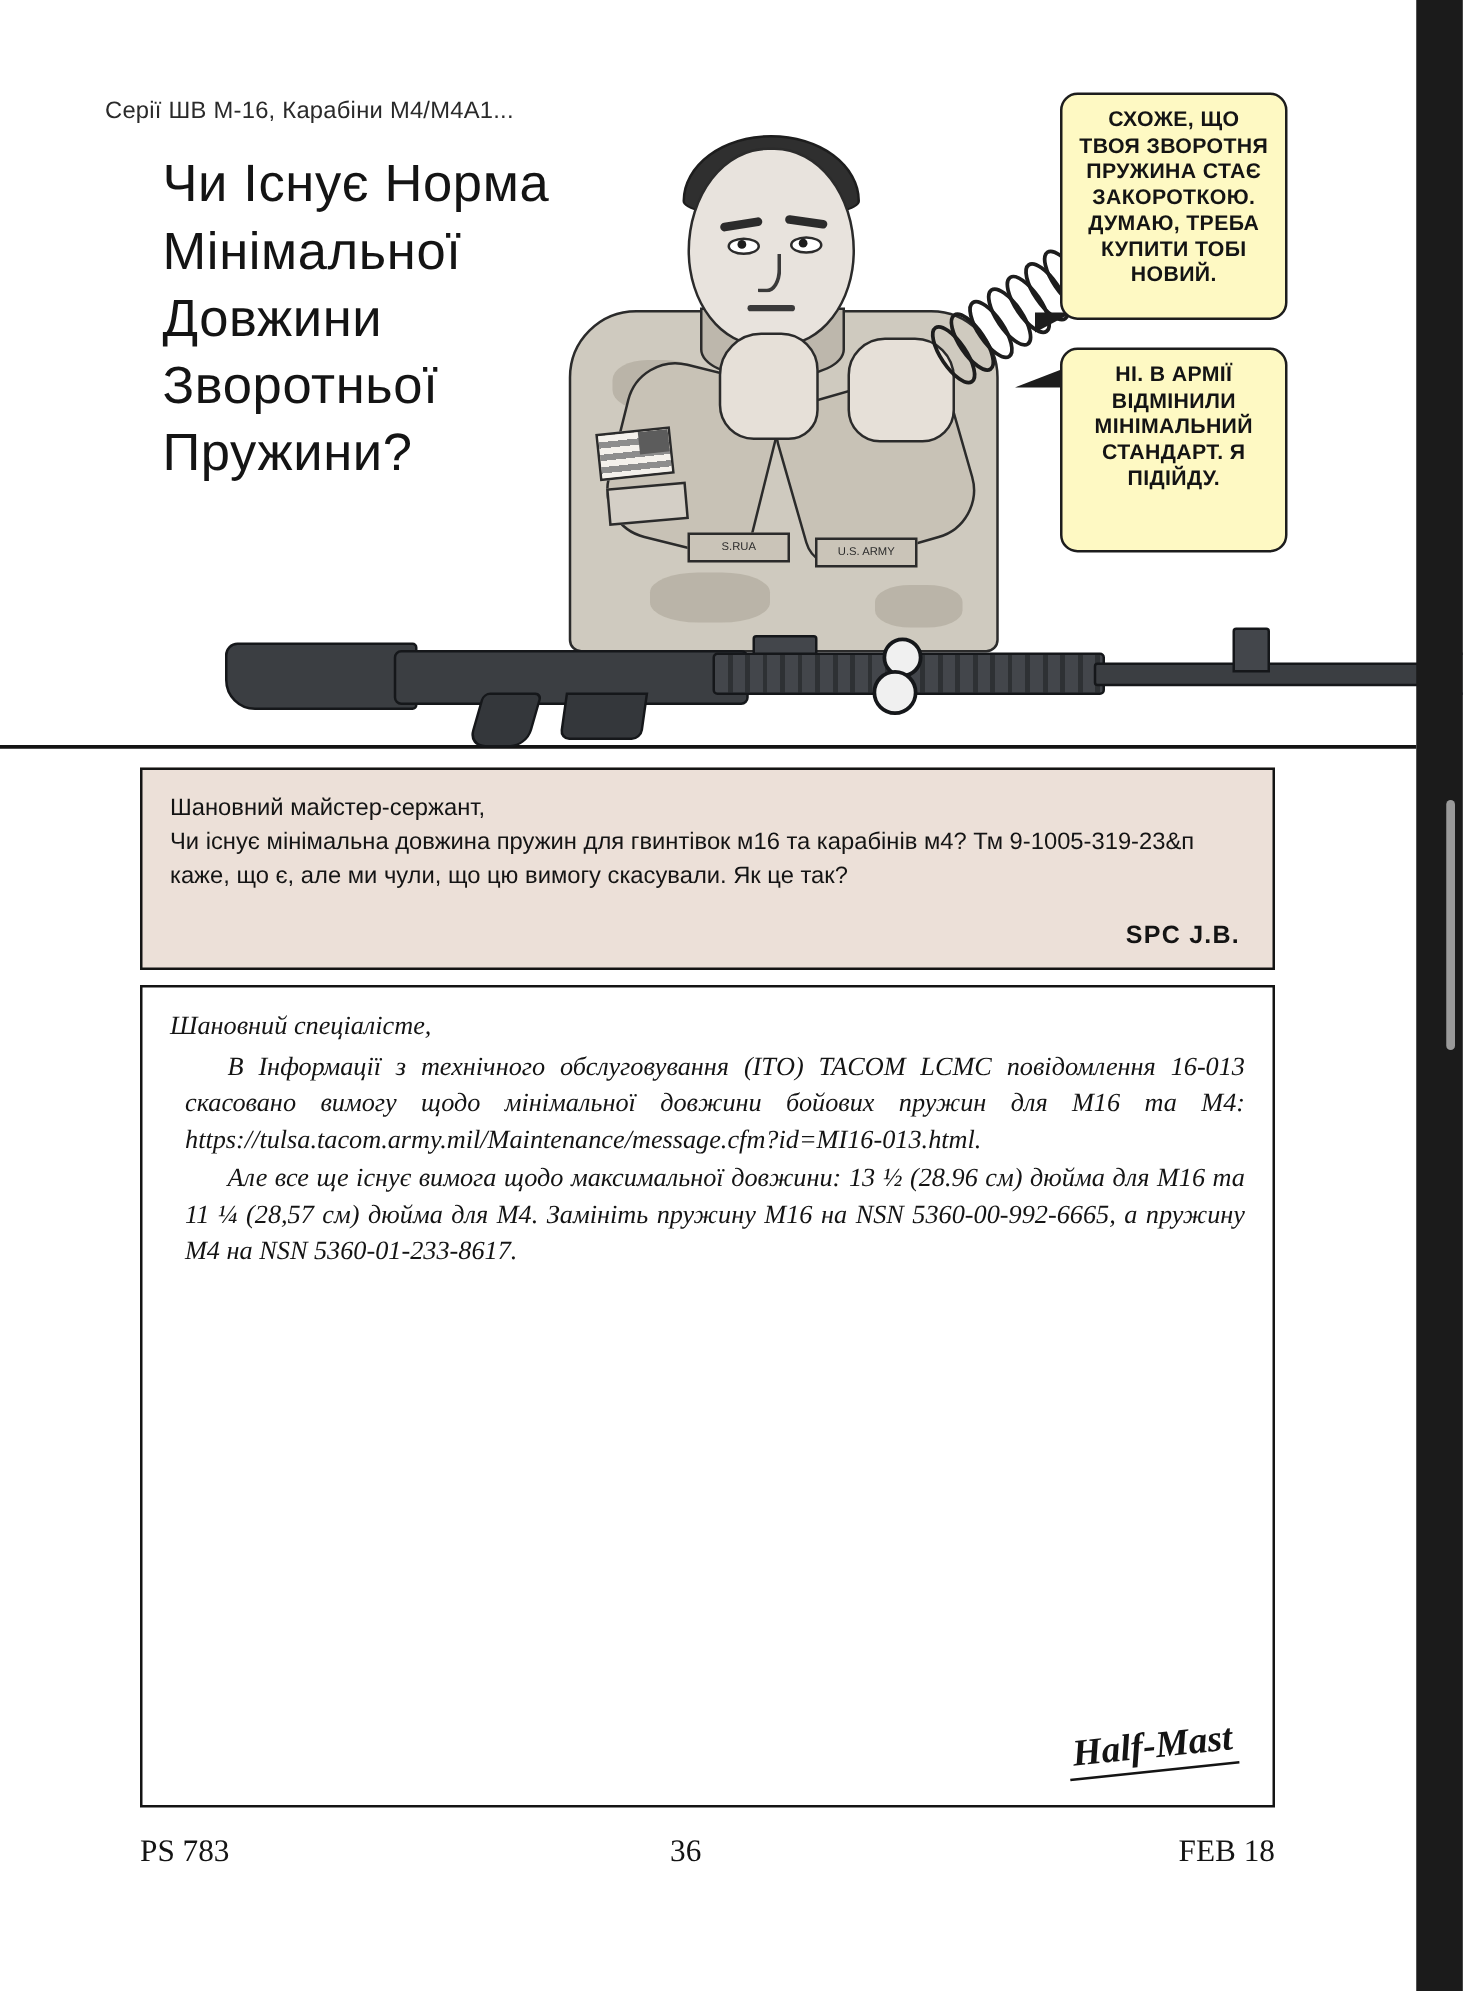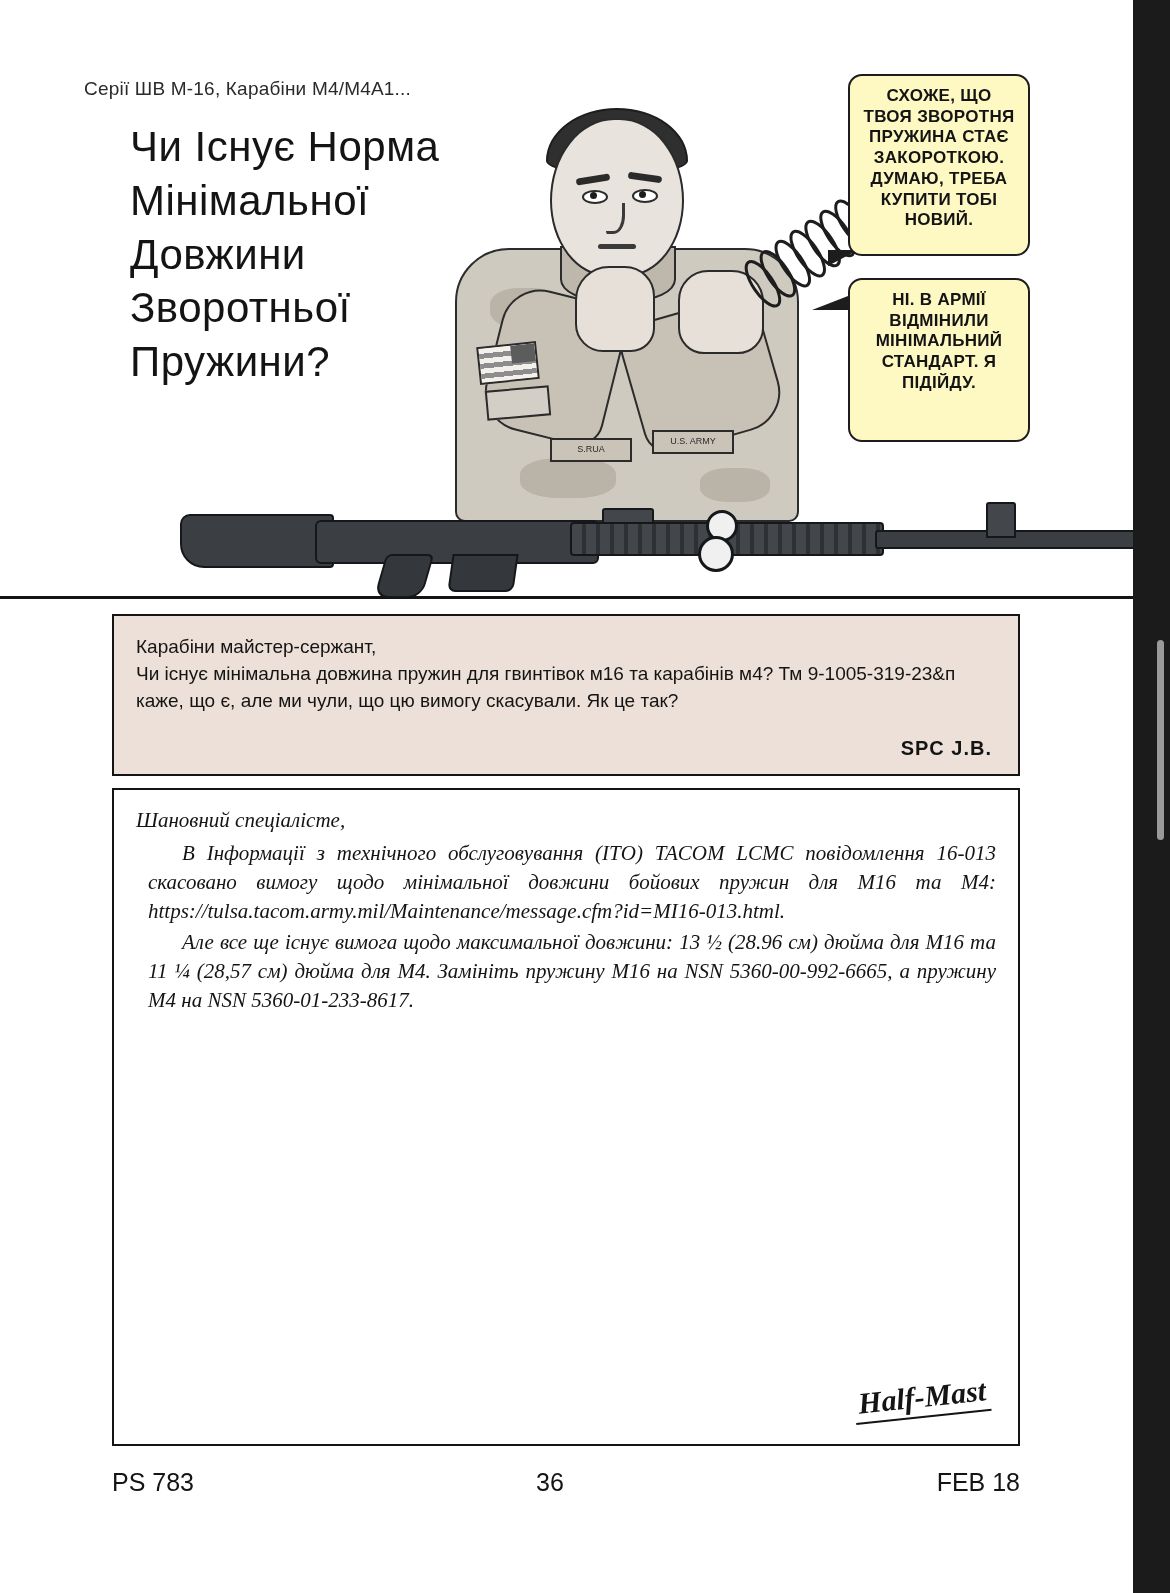--- a/index.html
+++ b/index.html
@@ -57,21 +57,21 @@
     border:2.5px solid #2b2b2b;border-radius:0 0 40% 40%;
   }
   .flag-patch{
     position:absolute;left:78px;top:286px;width:56px;height:34px;background:#d9d4cb;border:2px solid #2b2b2b;
     transform:rotate(-6deg);overflow:hidden;
   }
   .flag-stripes{position:absolute;right:0;top:0;width:56px;height:34px;
     background:repeating-linear-gradient(#f4f1ec 0 5px,#8d8d8d 5px 10px);}
   .flag-canton{position:absolute;right:0;top:0;width:24px;height:18px;background:#5c5c5c;}
   .patch-a{position:absolute;left:86px;top:330px;width:60px;height:26px;background:#d4cfc6;border:2px solid #2b2b2b;transform:rotate(-5deg);}
-  .tape-l{position:absolute;left:150px;top:380px;width:78px;height:20px;background:#cac4b8;border:2px solid #2b2b2b;font-size:9px;text-align:center;color:#2b2b2b;line-height:18px;}
+  .tape-l{position:absolute;left:150px;top:368px;width:78px;height:20px;background:#cac4b8;border:2px solid #2b2b2b;font-size:9px;text-align:center;color:#2b2b2b;line-height:18px;}
   .tape-r{position:absolute;left:252px;top:372px;width:78px;height:20px;background:#cac4b8;border:2px solid #2b2b2b;font-size:9px;text-align:center;color:#2b2b2b;line-height:18px;}
   .arm-l{
     position:absolute;left:92px;top:236px;width:120px;height:140px;background:#c8c2b6;
     border:2.5px solid #2b2b2b;border-radius:40px 24px 26px 40px;transform:rotate(14deg);
   }
   .hand-l{
     position:absolute;left:175px;top:208px;width:76px;height:82px;background:#e6e0d8;
     border:2.5px solid #2b2b2b;border-radius:34px 30px 24px 28px;
   }
   .arm-r{
@@ -130,21 +130,21 @@
   .replybox p.ind{text-indent:34px;margin-left:12px;}
   .replybox p.first{text-indent:0;margin-bottom:4px;}
   .signature{
     position:absolute;right:28px;bottom:26px;font-family:"Liberation Serif",serif;
     font-size:30px;font-style:italic;font-weight:700;color:#141414;transform:rotate(-6deg);
     border-bottom:2px solid #141414;padding:0 4px 2px 4px;
   }
 
   
   .footer{position:absolute;left:112px;top:1468px;width:908px;height:40px;}
-  .footer span{position:absolute;font-size:25px;color:#141414;font-family:Liberation Sans, sans-serif;}
+  .footer span{position:absolute;font-size:25px;color:#141414;font-family:Liberation Serif, serif;}
   .f-left{left:0;top:0;}
   .f-center{left:424px;top:0;}
   .f-right{right:0;top:0;}
 </style>
 </head>
 <body>
 
 <div class="page">
 
   <div class="comic">
@@ -210,21 +210,21 @@
       <div class="r-upper"></div>
       <div class="r-barrel"></div>
       <div class="r-front-sight"></div>
       <div class="r-muzzle"></div>
       <div class="r-ring1"></div>
       <div class="r-ring2"></div>
     </div>
   </div>
 
   <div class="letterbox">
-    <p>Карабіни майстер-сержант,</p>
+    <p>Шановний майстер-сержант,</p>
     <p>Чи існує мінімальна довжина пружин для гвинтівок м16 та карабінів м4? Тм 9-1005-319-23&amp;п каже, що є, але ми чули, що цю вимогу скасували. Як це так?</p>
     <div class="sig-spc">SPC J.B.</div>
   </div>
 
   <div class="replybox">
     <p class="first">Шановний спеціалісте,</p>
     <p class="ind">В Інформації з технічного обслуговування (ІТО) TACOM LCMC повідомлення 16-013 скасовано вимогу щодо мінімальної довжини бойових пружин для M16 та M4: https://tulsa.tacom.army.mil/Maintenance/message.cfm?id=MI16-013.html.</p>
     <p class="ind">Але все ще існує вимога щодо максимальної довжини: 13 ½ (28.96 см) дюйма для M16 та 11 ¼ (28,57 см) дюйма для M4. Замініть пружину M16 на NSN 5360-00-992-6665, а пружину M4 на NSN 5360-01-233-8617.</p>
 
     <div class="signature">Half-Mast</div>

